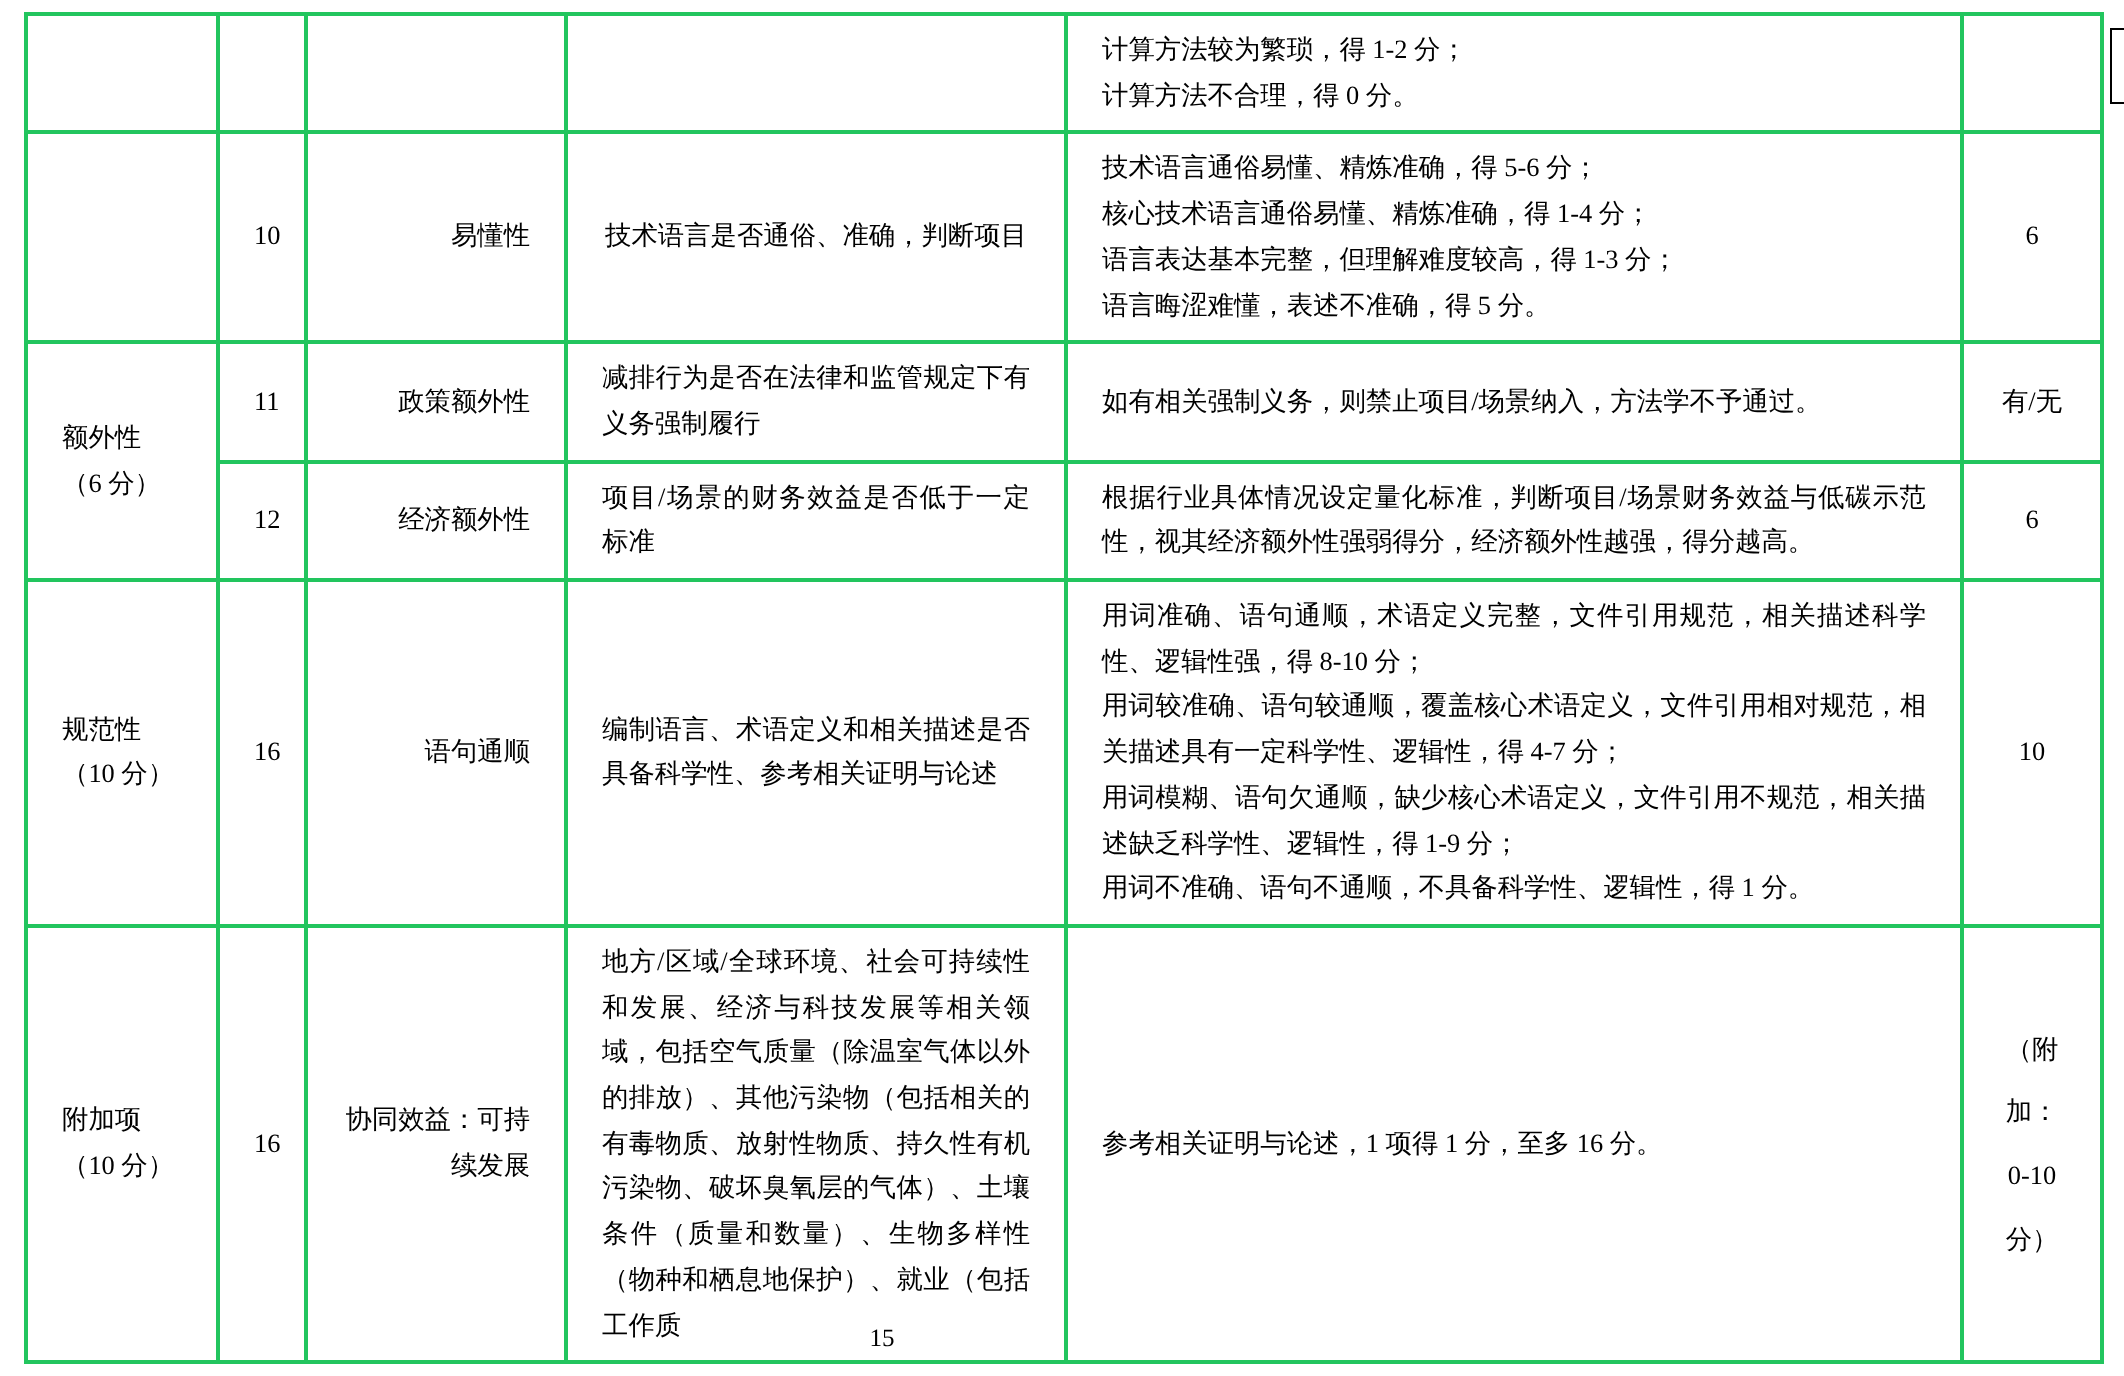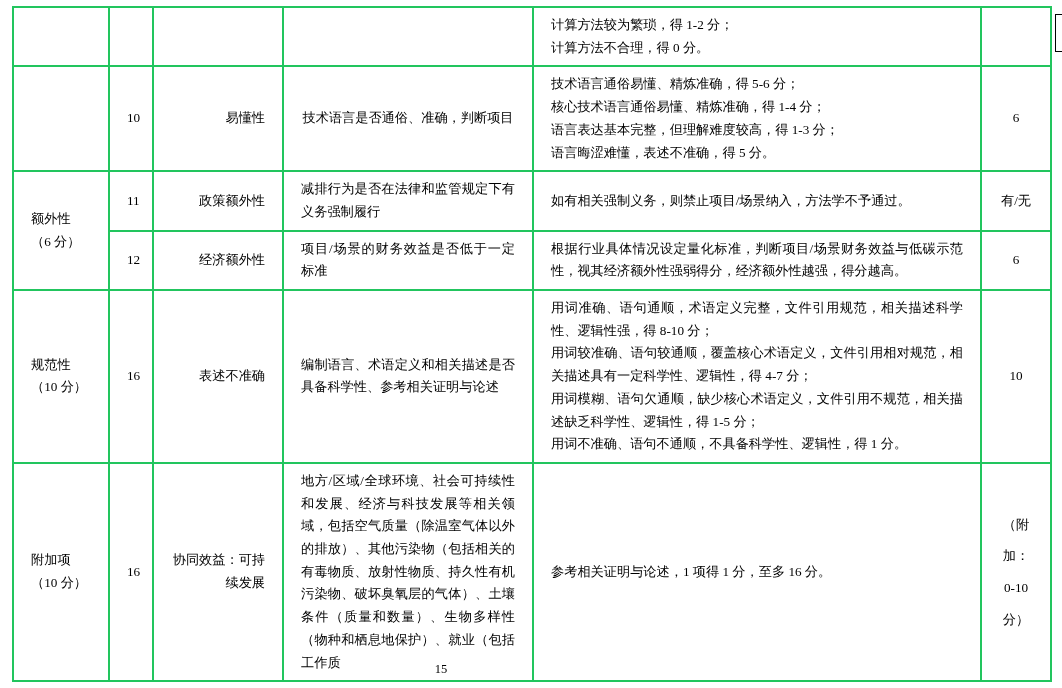--- a/index.html
+++ b/index.html
@@ -168,26 +168,26 @@
         </td>
         <td class="score-cell">6</td>
       </tr>
 
       <tr>
         <td class="cat-cell">
           <span class="line">规范性</span>
           <span class="line">（10 分）</span>
         </td>
         <td class="no-cell">16</td>
-        <td class="item-cell">表述不准确</td>
+        <td class="item-cell">语句通顺</td>
         <td class="desc-cell">编制语言、术语定义和相关描述是否具备科学性、参考相关证明与论述</td>
         <td class="crit-cell">
           <span class="line">用词准确、语句通顺，术语定义完整，文件引用规范，相关描述科学性、逻辑性强，得 8-10 分；</span>
           <span class="line">用词较准确、语句较通顺，覆盖核心术语定义，文件引用相对规范，相关描述具有一定科学性、逻辑性，得 4-7 分；</span>
-          <span class="line">用词模糊、语句欠通顺，缺少核心术语定义，文件引用不规范，相关描述缺乏科学性、逻辑性，得 1-5 分；</span>
+          <span class="line">用词模糊、语句欠通顺，缺少核心术语定义，文件引用不规范，相关描述缺乏科学性、逻辑性，得 1-9 分；</span>
           <span class="line">用词不准确、语句不通顺，不具备科学性、逻辑性，得 1 分。</span>
         </td>
         <td class="score-cell">10</td>
       </tr>
 
       <tr>
         <td class="cat-cell">
           <span class="line">附加项</span>
           <span class="line">（10 分）</span>
         </td>

